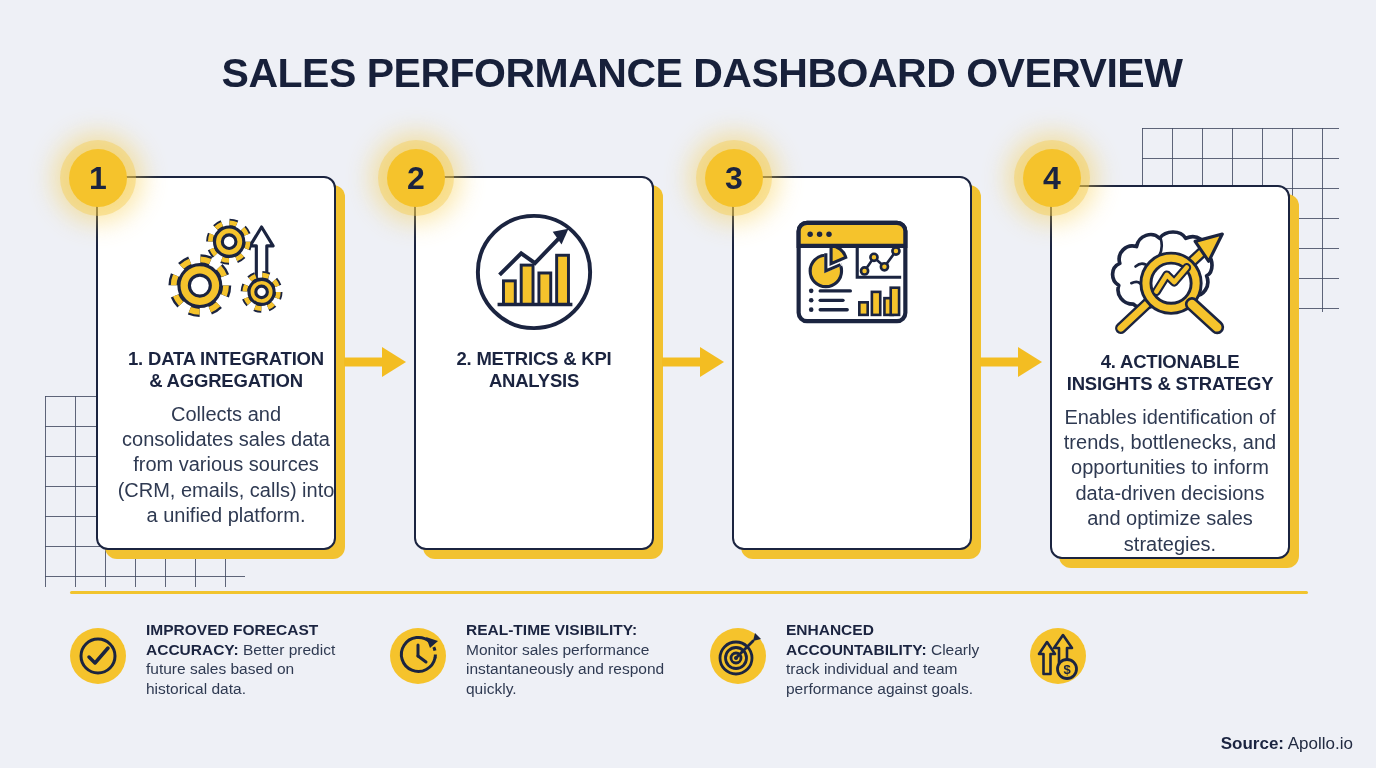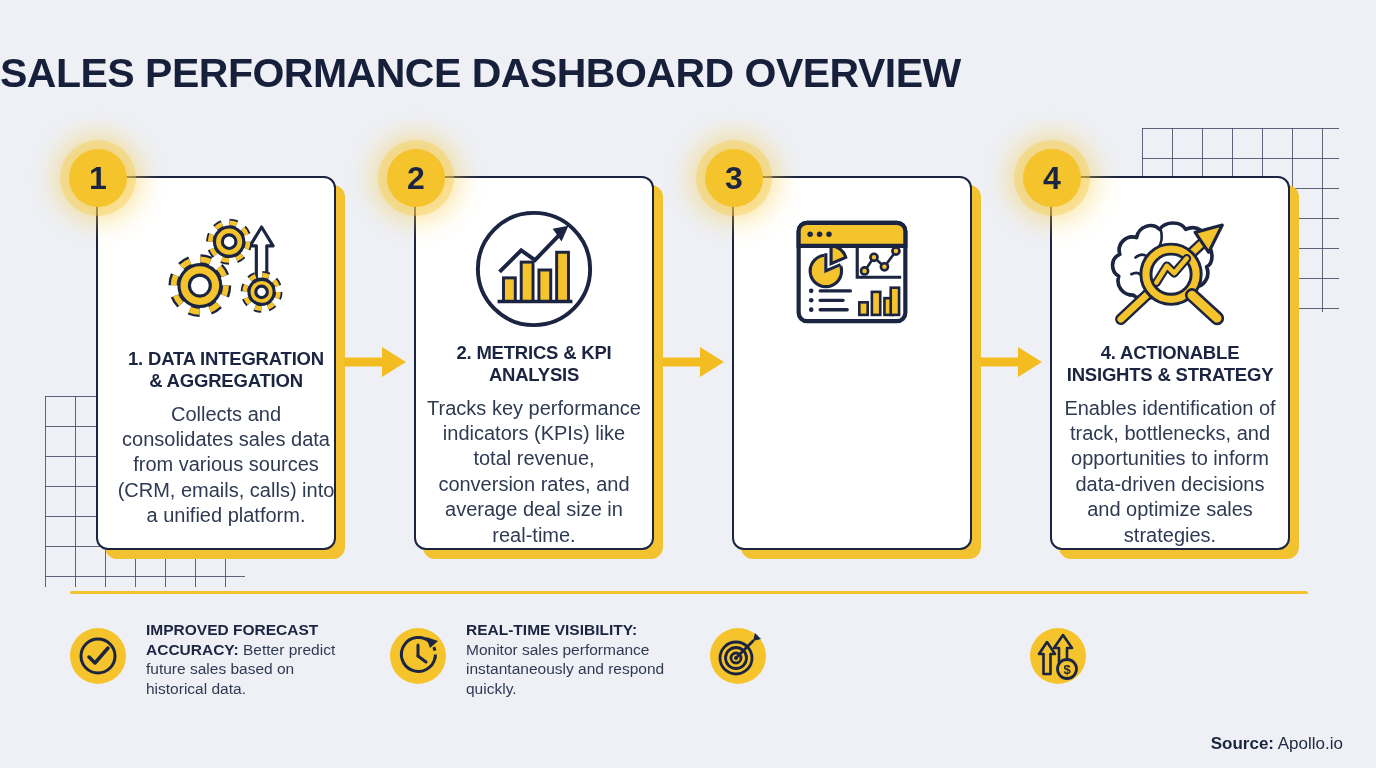--- a/index.html
+++ b/index.html
@@ -8,27 +8,27 @@
   .canvas { position:relative; width:1376px; height:768px; background:#eef0f6; }
 
   .grid-deco { position:absolute; z-index:1;
     background-image:
       repeating-linear-gradient(to right, rgba(68,76,99,.85) 0 1px, transparent 1px 30px),
       repeating-linear-gradient(to bottom, rgba(68,76,99,.85) 0 1px, transparent 1px 30px);
   }
   .grid-tr { left:1142px; top:128px; width:197px; height:184px; }
   .grid-bl { left:45px;  top:396px; width:200px; height:191px; }
 
-  .page-title { position:absolute; top:50px; left:0; width:1376px; text-align:left;
-    font-size:41px; font-weight:700; letter-spacing:-0.5px; color:#17203a; z-index:2; }
+  .page-title { position:absolute; top:50px; left:0; width:1376px; text-align:center;
+    font-size:41px; font-weight:700; letter-spacing:-0.5px; color:#17203a; z-index:2;padding-left:28px; }
 
   .card { position:absolute; top:176px; width:240px; height:374px; background:#ffffff;
     border:2.5px solid #1b2440; border-radius:12px; z-index:2;
     box-shadow:9px 9px 0 0 #f2c230; display:flex; flex-direction:column; align-items:center; }
-  .card1 { left:96px;padding-left:20px; } .card2 { left:414px; } .card3 { left:732px; } .card4 { left:1050px; }
+  .card1 { left:96px;padding-left:20px; } .card2 { left:414px; } .card3 { left:732px; } .card4 { left:1050px;margin-top:9px; }
 
   .badge { position:absolute; top:149px; width:58px; height:58px; border-radius:50%;
     background:#f5c32c; color:#1b2440; font-size:32px; font-weight:800; z-index:3;
     display:flex; align-items:center; justify-content:center;
     box-shadow:0 0 0 9px rgba(246,203,72,.40), 0 0 24px 16px rgba(246,203,72,.45); }
   .badge1 { left:69px; } .badge2 { left:387px; } .badge3 { left:705px; } .badge4 { left:1023px; }
 
   .step-arrow { position:absolute; top:341px; z-index:2; }
   .arr1 { left:342px; } .arr2 { left:660px; } .arr3 { left:978px; }
 
@@ -41,21 +41,21 @@
   .separator { position:absolute; left:70px; top:591px; width:1238px; height:3px;
     background:#f1c42e; border-radius:2px; z-index:2; }
 
   .benefit { position:absolute; top:620px; width:300px; display:flex; z-index:2; }
   .ben1 { left:70px; } .ben2 { left:390px; } .ben3 { left:710px; } .ben4 { left:1030px; }
   .benefit-icon { flex:0 0 56px; width:56px; height:56px; margin-top:8px; border-radius:50%;
     background:#f5c32c; display:flex; align-items:center; justify-content:center; }
   .benefit-text { margin-left:20px; width:208px; font-size:15.5px; line-height:1.27; color:#2f3a52; }
   .benefit-head { font-weight:700; color:#1b2440; }
 
-  .source-line { position:absolute; right:33px; top:734px; font-size:17px; color:#1b2440; z-index:2; }
+  .source-line { position:absolute; right:23px; top:734px; font-size:17px; color:#1b2440; z-index:2; }
   .source-label { font-weight:700; }
   .source-value { font-weight:400; color:#222b42; }
 
   svg { display:block; }
 </style>
 </head>
 <body>
 
 <div class="canvas">
 
@@ -97,21 +97,20 @@
         <rect x="34" y="74" width="12" height="24" fill="#f5c32c" stroke="#1b2440" stroke-width="3"></rect>
         <rect x="52" y="58" width="12" height="40" fill="#f5c32c" stroke="#1b2440" stroke-width="3"></rect>
         <rect x="70" y="66" width="12" height="32" fill="#f5c32c" stroke="#1b2440" stroke-width="3"></rect>
         <rect x="88" y="48" width="12" height="50" fill="#f5c32c" stroke="#1b2440" stroke-width="3"></rect>
         <line x1="28" y1="98" x2="104" y2="98" stroke="#1b2440" stroke-width="3.5"></line>
         <polyline points="30,68 52,46 66,56 90,31" fill="none" stroke="#1b2440" stroke-width="4"></polyline>
         <polygon points="100,21 84,24 93,37" fill="#1b2440"></polygon>
       </svg>
     </div>
     <div class="card-heading">2. METRICS &amp; KPI ANALYSIS</div>
-    <div class="card-body">Tracks key performance indicators (KPIs) like total revenue, conversion rates, and average deal size in real-time.</div>
   </div>
 
   <div class="card card3">
     <div class="card-icon">
       <svg width="136" height="116" viewBox="0 0 130 110">
         <rect x="14" y="8" width="102" height="94" rx="8" fill="#ffffff" stroke="#1b2440" stroke-width="4"></rect>
         <path d="M14,30 v-14 a8,8 0 0 1 8,-8 h86 a8,8 0 0 1 8,8 v14 z" fill="#f5c32c" stroke="#1b2440" stroke-width="4"></path>
         <circle cx="25" cy="19" r="2.6" fill="#1b2440"></circle>
         <circle cx="34" cy="19" r="2.6" fill="#1b2440"></circle>
         <circle cx="43" cy="19" r="2.6" fill="#1b2440"></circle>
@@ -161,21 +160,21 @@
         <circle cx="66" cy="60" r="28.8" fill="none" stroke="#1b2440" stroke-width="2.8"></circle>
         <circle cx="66" cy="60" r="19.2" fill="none" stroke="#1b2440" stroke-width="2.8"></circle>
         <polyline points="52,68 62,52 69,59 81,45" fill="none" stroke="#1b2440" stroke-width="8.5" stroke-linecap="round" stroke-linejoin="round"></polyline>
         <polyline points="52,68 62,52 69,59 81,45" fill="none" stroke="#f5c32c" stroke-width="4.5" stroke-linecap="round" stroke-linejoin="round"></polyline>
 
         <line x1="86" y1="80" x2="110" y2="102" stroke="#1b2440" stroke-width="13.5" stroke-linecap="round"></line>
         <line x1="86" y1="80" x2="110" y2="102" stroke="#f5c32c" stroke-width="8.5" stroke-linecap="round"></line>
       </svg>
     </div>
     <div class="card-heading">4. ACTIONABLE INSIGHTS &amp; STRATEGY</div>
-    <div class="card-body">Enables identification of track, bottlenecks, and opportunities to inform data-driven decisions and optimize sales strategies.</div>
+    <div class="card-body">Enables identification of trends, bottlenecks, and opportunities to inform data-driven decisions and optimize sales strategies.</div>
   </div>
 
   <div class="badge badge1">1</div>
   <div class="badge badge2">2</div>
   <div class="badge badge3">3</div>
   <div class="badge badge4">4</div>
 
   <div class="step-arrow arr1">
     <svg width="66" height="42" viewBox="0 0 66 42">
       <line x1="2" y1="21" x2="46" y2="21" stroke="#f3bd22" stroke-width="9"></line>
@@ -230,20 +229,24 @@
     <div class="benefit-icon">
       <svg width="56" height="56" viewBox="0 0 56 56">
         <circle cx="26" cy="30" r="16" fill="none" stroke="#1b2440" stroke-width="2.8"></circle>
         <circle cx="26" cy="30" r="10.5" fill="none" stroke="#1b2440" stroke-width="2.8"></circle>
         <circle cx="26" cy="30" r="5" fill="none" stroke="#1b2440" stroke-width="2.8"></circle>
         <circle cx="26" cy="30" r="2" fill="#1b2440"></circle>
         <line x1="26" y1="30" x2="43" y2="13" stroke="#1b2440" stroke-width="2.8" stroke-linecap="round"></line>
         <polygon points="43,13 45,5 51,11" fill="#1b2440"></polygon>
       </svg>
     </div>
+    <div class="benefit-text">
+      <span class="benefit-head">ENHANCED ACCOUNTABILITY:</span>
+      <span>Clearly track individual and team performance against goals.</span>
+    </div>
   </div>
 
   <div class="benefit ben4">
     <div class="benefit-icon">
       <svg width="56" height="56" viewBox="0 0 56 56">
         <path d="M13.5,46 V26 H9 L17,14 L25,26 H20.5 V46 Z" fill="none" stroke="#1b2440" stroke-width="2.6" stroke-linejoin="round"></path>
         <path d="M29,42 V20 H24 L33,7 L42,20 H37 V42 Z" fill="none" stroke="#1b2440" stroke-width="2.6" stroke-linejoin="round"></path>
         <circle cx="37" cy="41" r="9.5" fill="#f5c32c" stroke="#1b2440" stroke-width="2.8"></circle>
         <text x="37" y="46" text-anchor="middle" font-size="13" font-weight="bold" fill="#1b2440" font-family="Liberation Sans, sans-serif">$</text>
       </svg>

